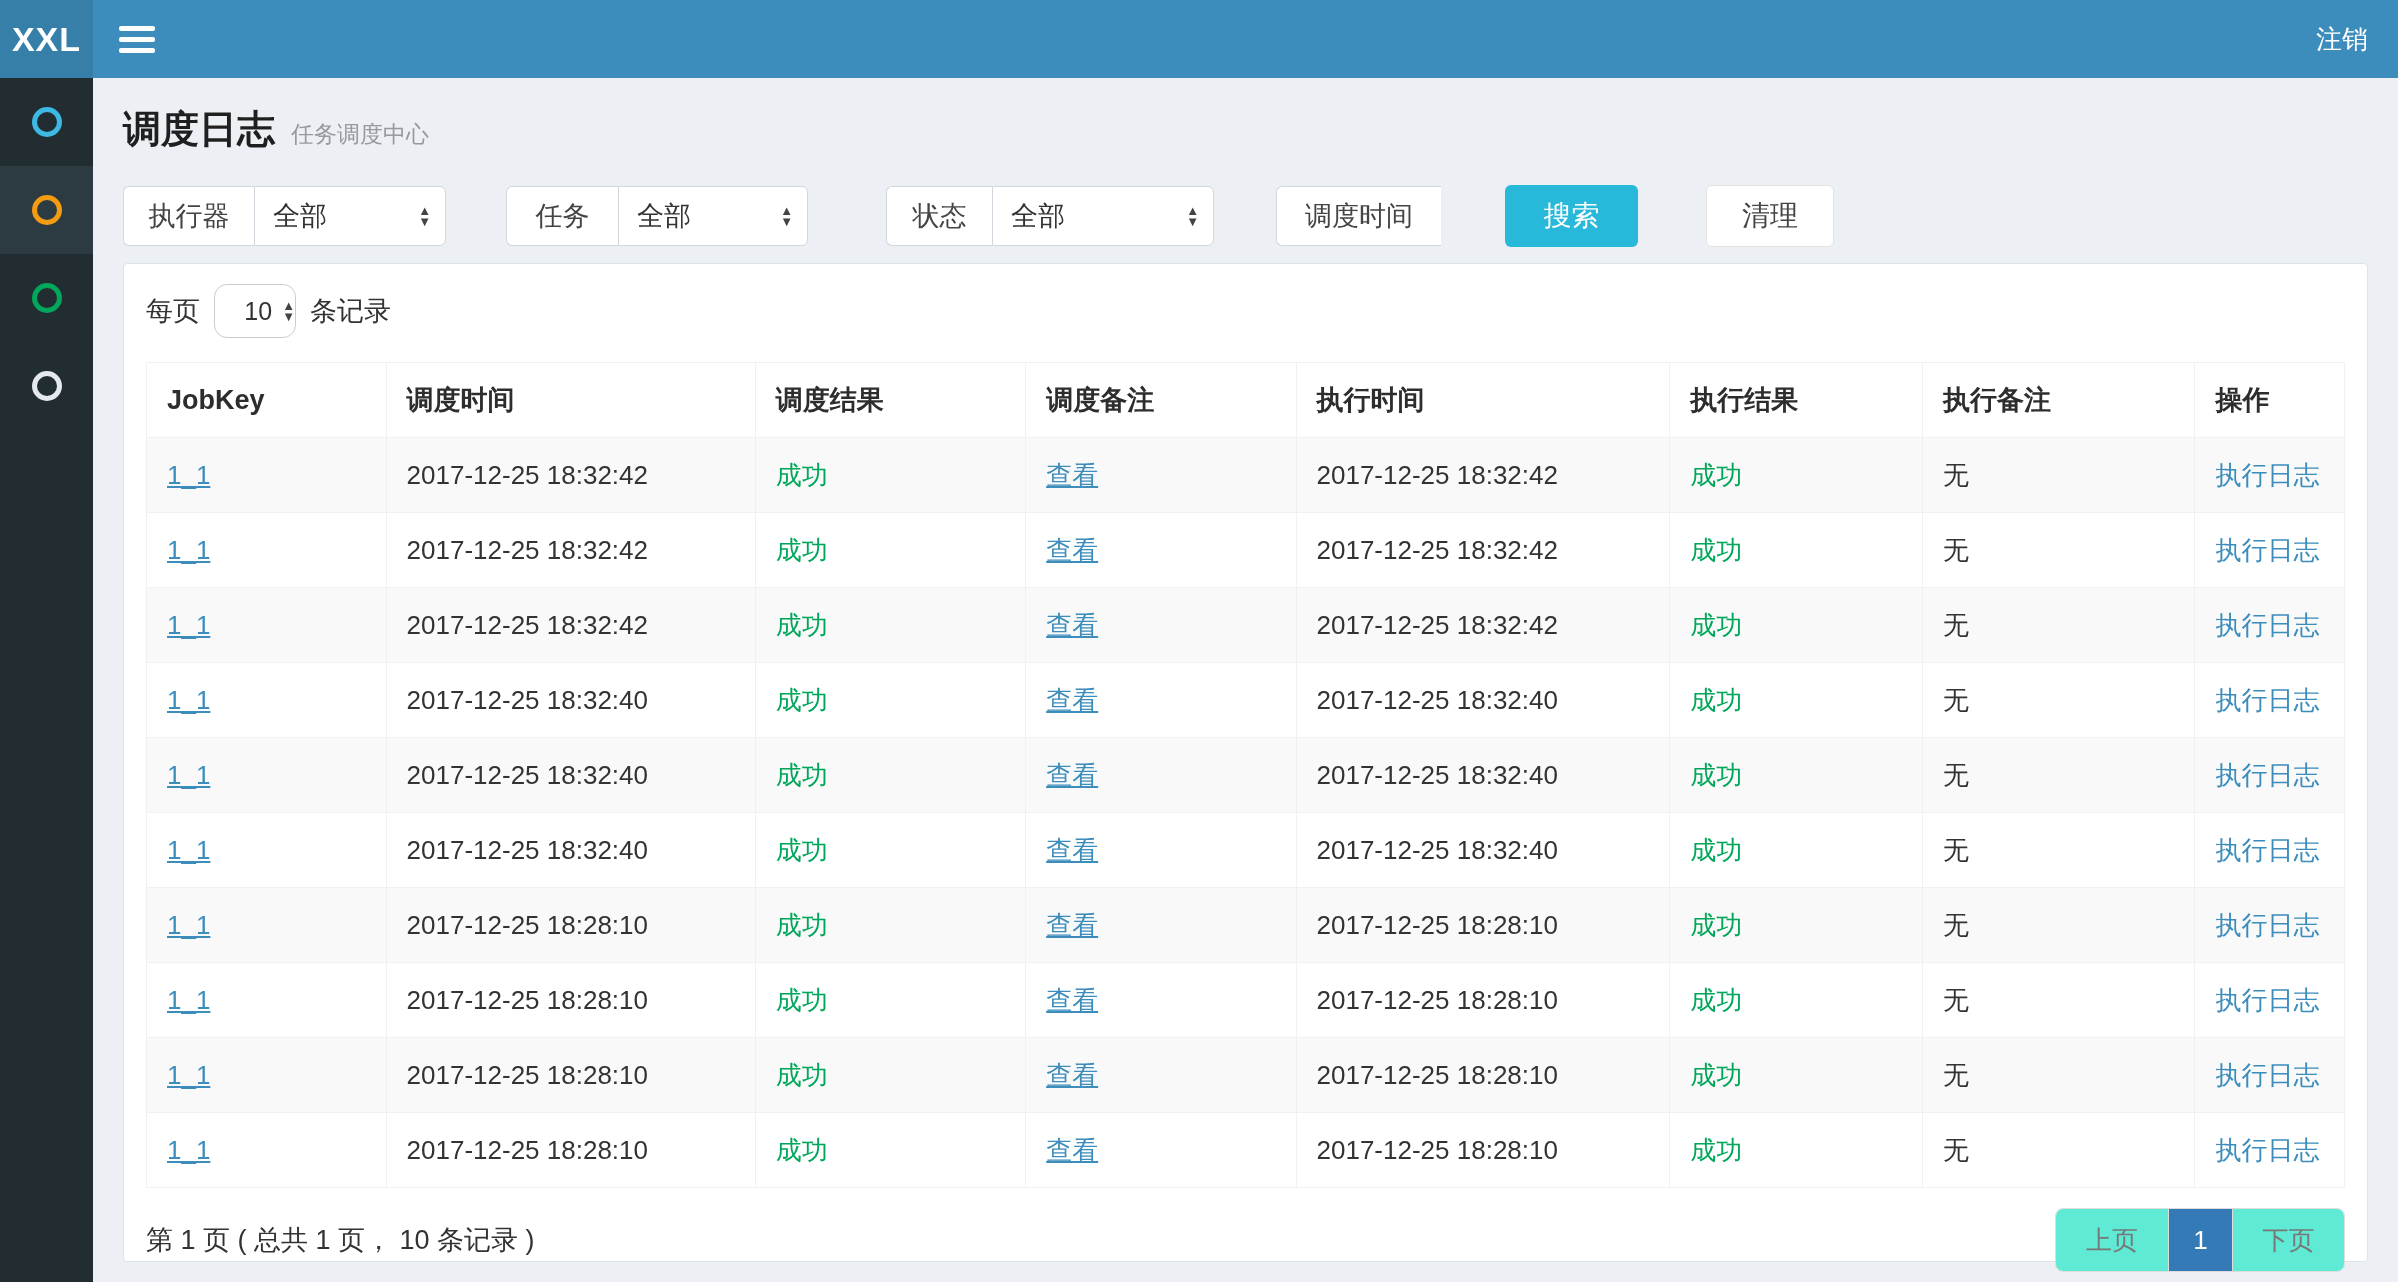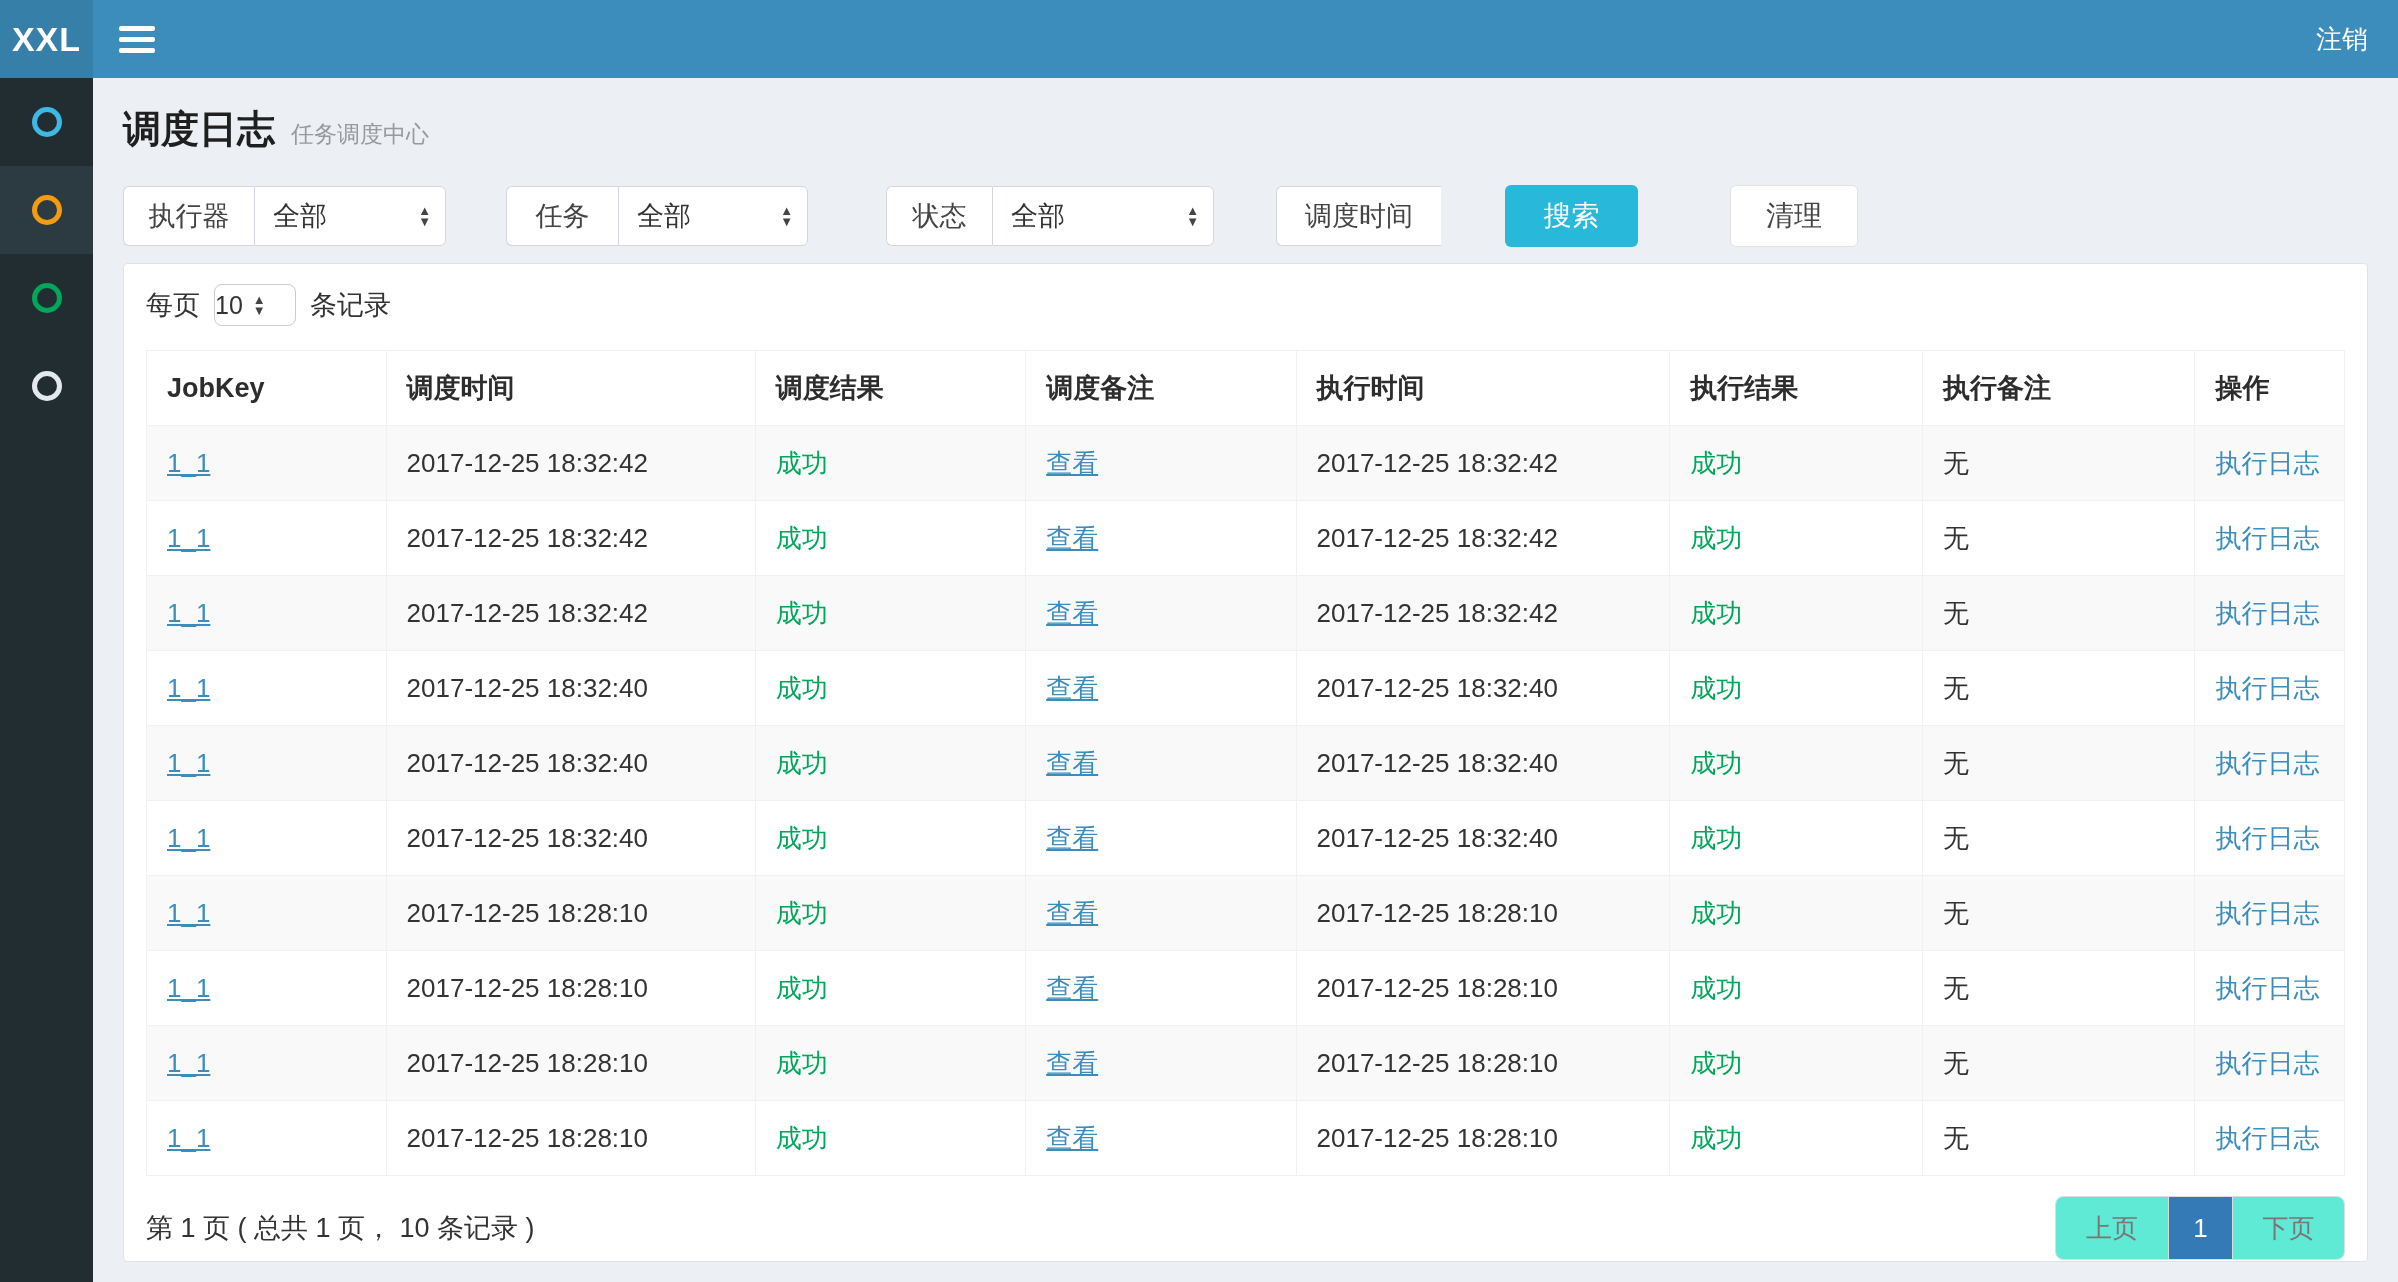--- a/index.html
+++ b/index.html
@@ -41,35 +41,35 @@
   .sel { background:#fff; border:1px solid #d2d6de; border-radius:0 6px 6px 0;
          display:flex; align-items:center; justify-content:space-between; padding:0 14px 0 18px;
          font-size:27px; color:#333; cursor:pointer;gap:25px; }
   .arrows { display:flex; flex-direction:column; align-items:center; color:#444; }
   .arrows span { font-size:13px; line-height:11px; }
   .time-input { background:#eee; border:1px solid #d2d6de; border-radius:0 6px 6px 0;
                 display:flex; align-items:center; padding:0 20px; font-size:27px; color:#555; white-space:nowrap; }
   .btn { border:none; border-radius:6px; height:62px; font-size:28px; cursor:pointer;
          display:flex; align-items:center; justify-content:center; font-family:inherit; }
   .btn-search { width:133px; margin-left:64px; background:#28b8da; color:#fff; }
-  .btn-clear  { width:128px; margin-left:92px; background:#fff; color:#444; border:1px solid #e3e3e3; }
+  .btn-clear  { width:128px; margin-left:68px; background:#fff; color:#444; border:1px solid #e3e3e3; }
 
   
   .g-exec .addon { width:131px; }  .g-exec .sel { width:192px; }
   .g-job  { margin-left:60px; }    .g-job .addon { width:112px; }  .g-job .sel { width:190px; }
   .g-stat { margin-left:78px; }    .g-stat .addon { width:106px; } .g-stat .sel { width:222px; }
   .g-time { margin-left:62px; }    .g-time .addon { width:165px; } .g-time .time-input { width:535px; }
 
   
   .box { margin:16px 30px 0 30px; background:#fff; border:1px solid #dde3ea; border-radius:4px;
          padding:20px 22px; height:999px; }
 
   .length-row { display:flex; align-items:center; font-size:27px; color:#333; }
-  .len-select { width:82px; height:42px; border:1px solid #ccc; border-radius:8px; margin:0 14px;
-                display:flex; align-items:center; justify-content:flex-start; gap:10px; font-size:25px; cursor:pointer; background:#fff; }
+  .len-select { width:82px; height:54px; border:1px solid #ccc; border-radius:13px; margin:0 14px;
+                display:flex; align-items:center; justify-content:flex-end; gap:10px; font-size:25px; cursor:pointer; background:#fff; }
 
   table { width:100%; border-collapse:collapse; margin-top:24px; }
   th, td { border:1px solid #f1f1f1; padding-left:20px; text-align:left; }
   th { height:75px; font-size:27px; font-weight:bold; color:#2d2d2d; background:#fff; }
   td { height:75px; font-size:26px; color:#333; }
   tbody tr:nth-child(odd) { background:#f9f9f9; }
   .ok { color:#00a65a; }
   a.tlink { color:#3c8dbc; text-decoration:none; cursor:pointer; }
   a.tlink.u { text-decoration:underline; }
 

